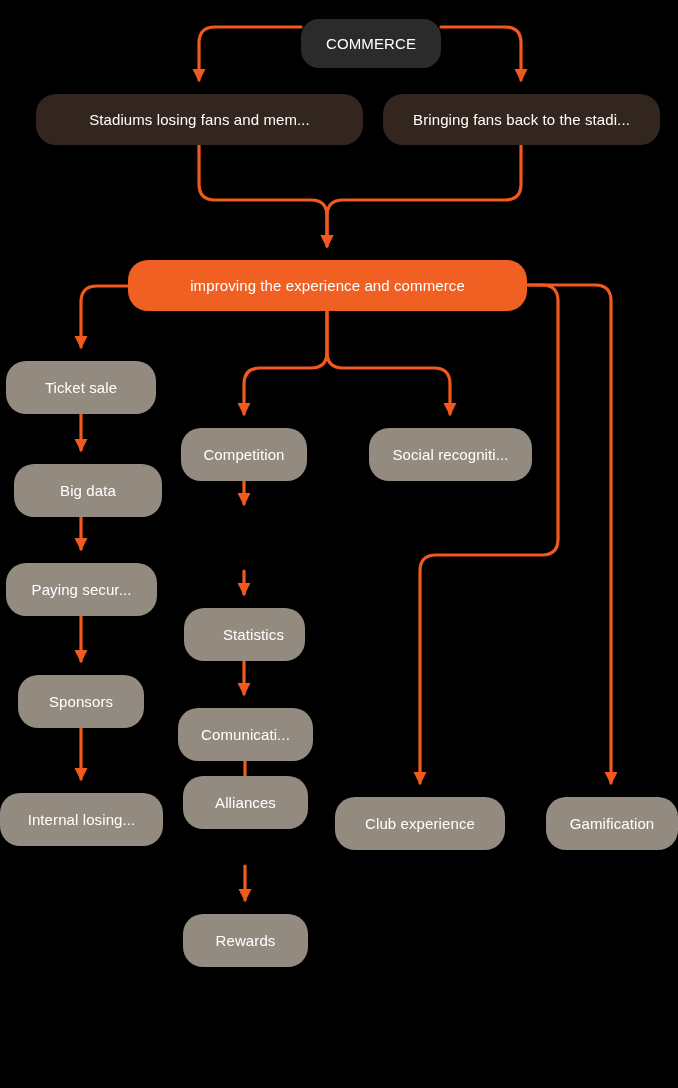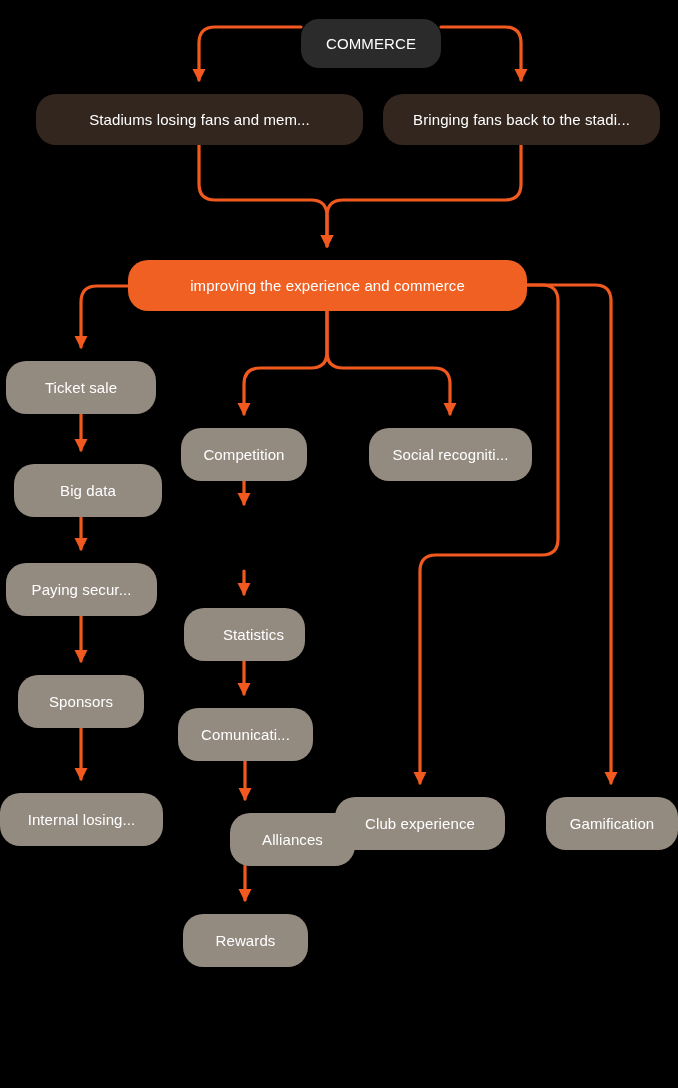--- a/index.html
+++ b/index.html
@@ -137,21 +137,21 @@
 
 
   <div class="node leaf" style="left: 184px; top: 608px; width: 121px; height: 53px; padding-left: 32px;">
     <span>Statistics</span>
   </div>
 
   <div class="node leaf" style="left: 178px; top: 708px; width: 135px; height: 53px;">
     <span>Comunicati...</span>
   </div>
 
-  <div class="node leaf" style="left: 183px; top: 813px; width: 125px; height: 53px; margin-left: 47px;">
+  <div class="node leaf" style="left: 183px; top: 776px; width: 125px; height: 53px;">
     <span>Alliances</span>
   </div>
 
   <div class="node leaf" style="left: 183px; top: 914px; width: 125px; height: 53px;">
     <span>Rewards</span>
   </div>
 
   <div class="node leaf" style="left: 369px; top: 428px; width: 163px; height: 53px;">
     <span>Social recogniti...</span>
   </div>

